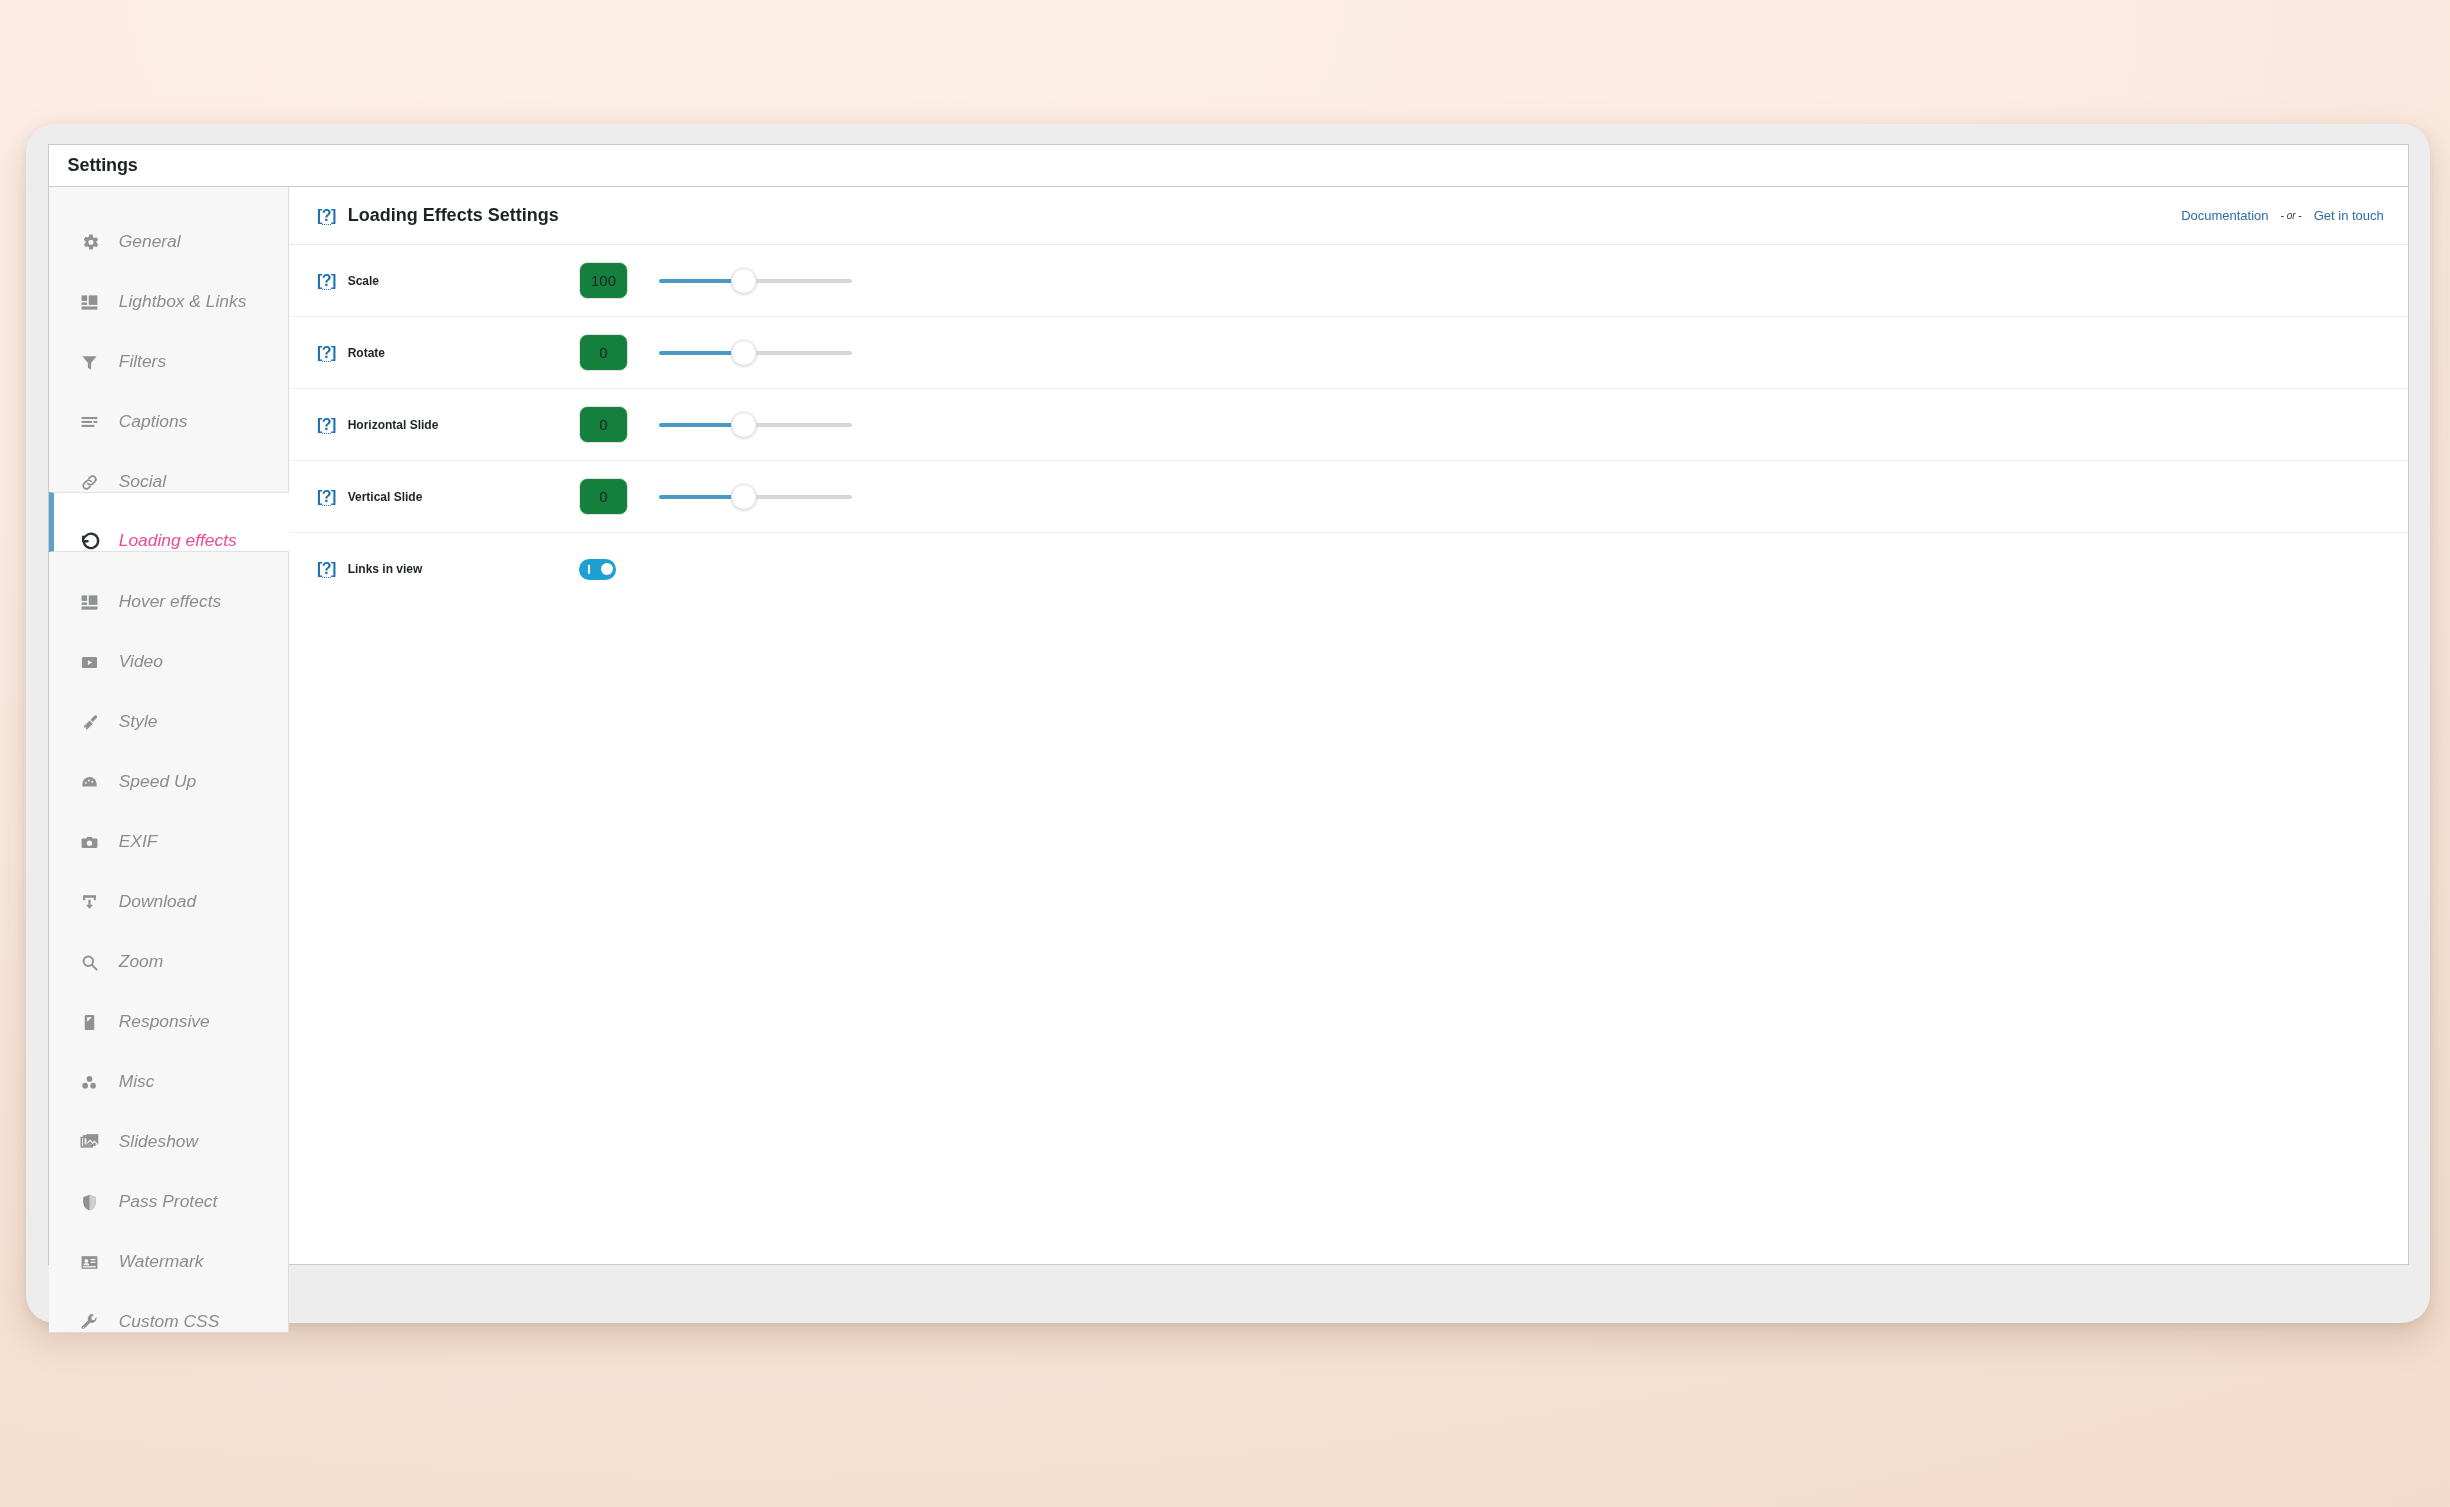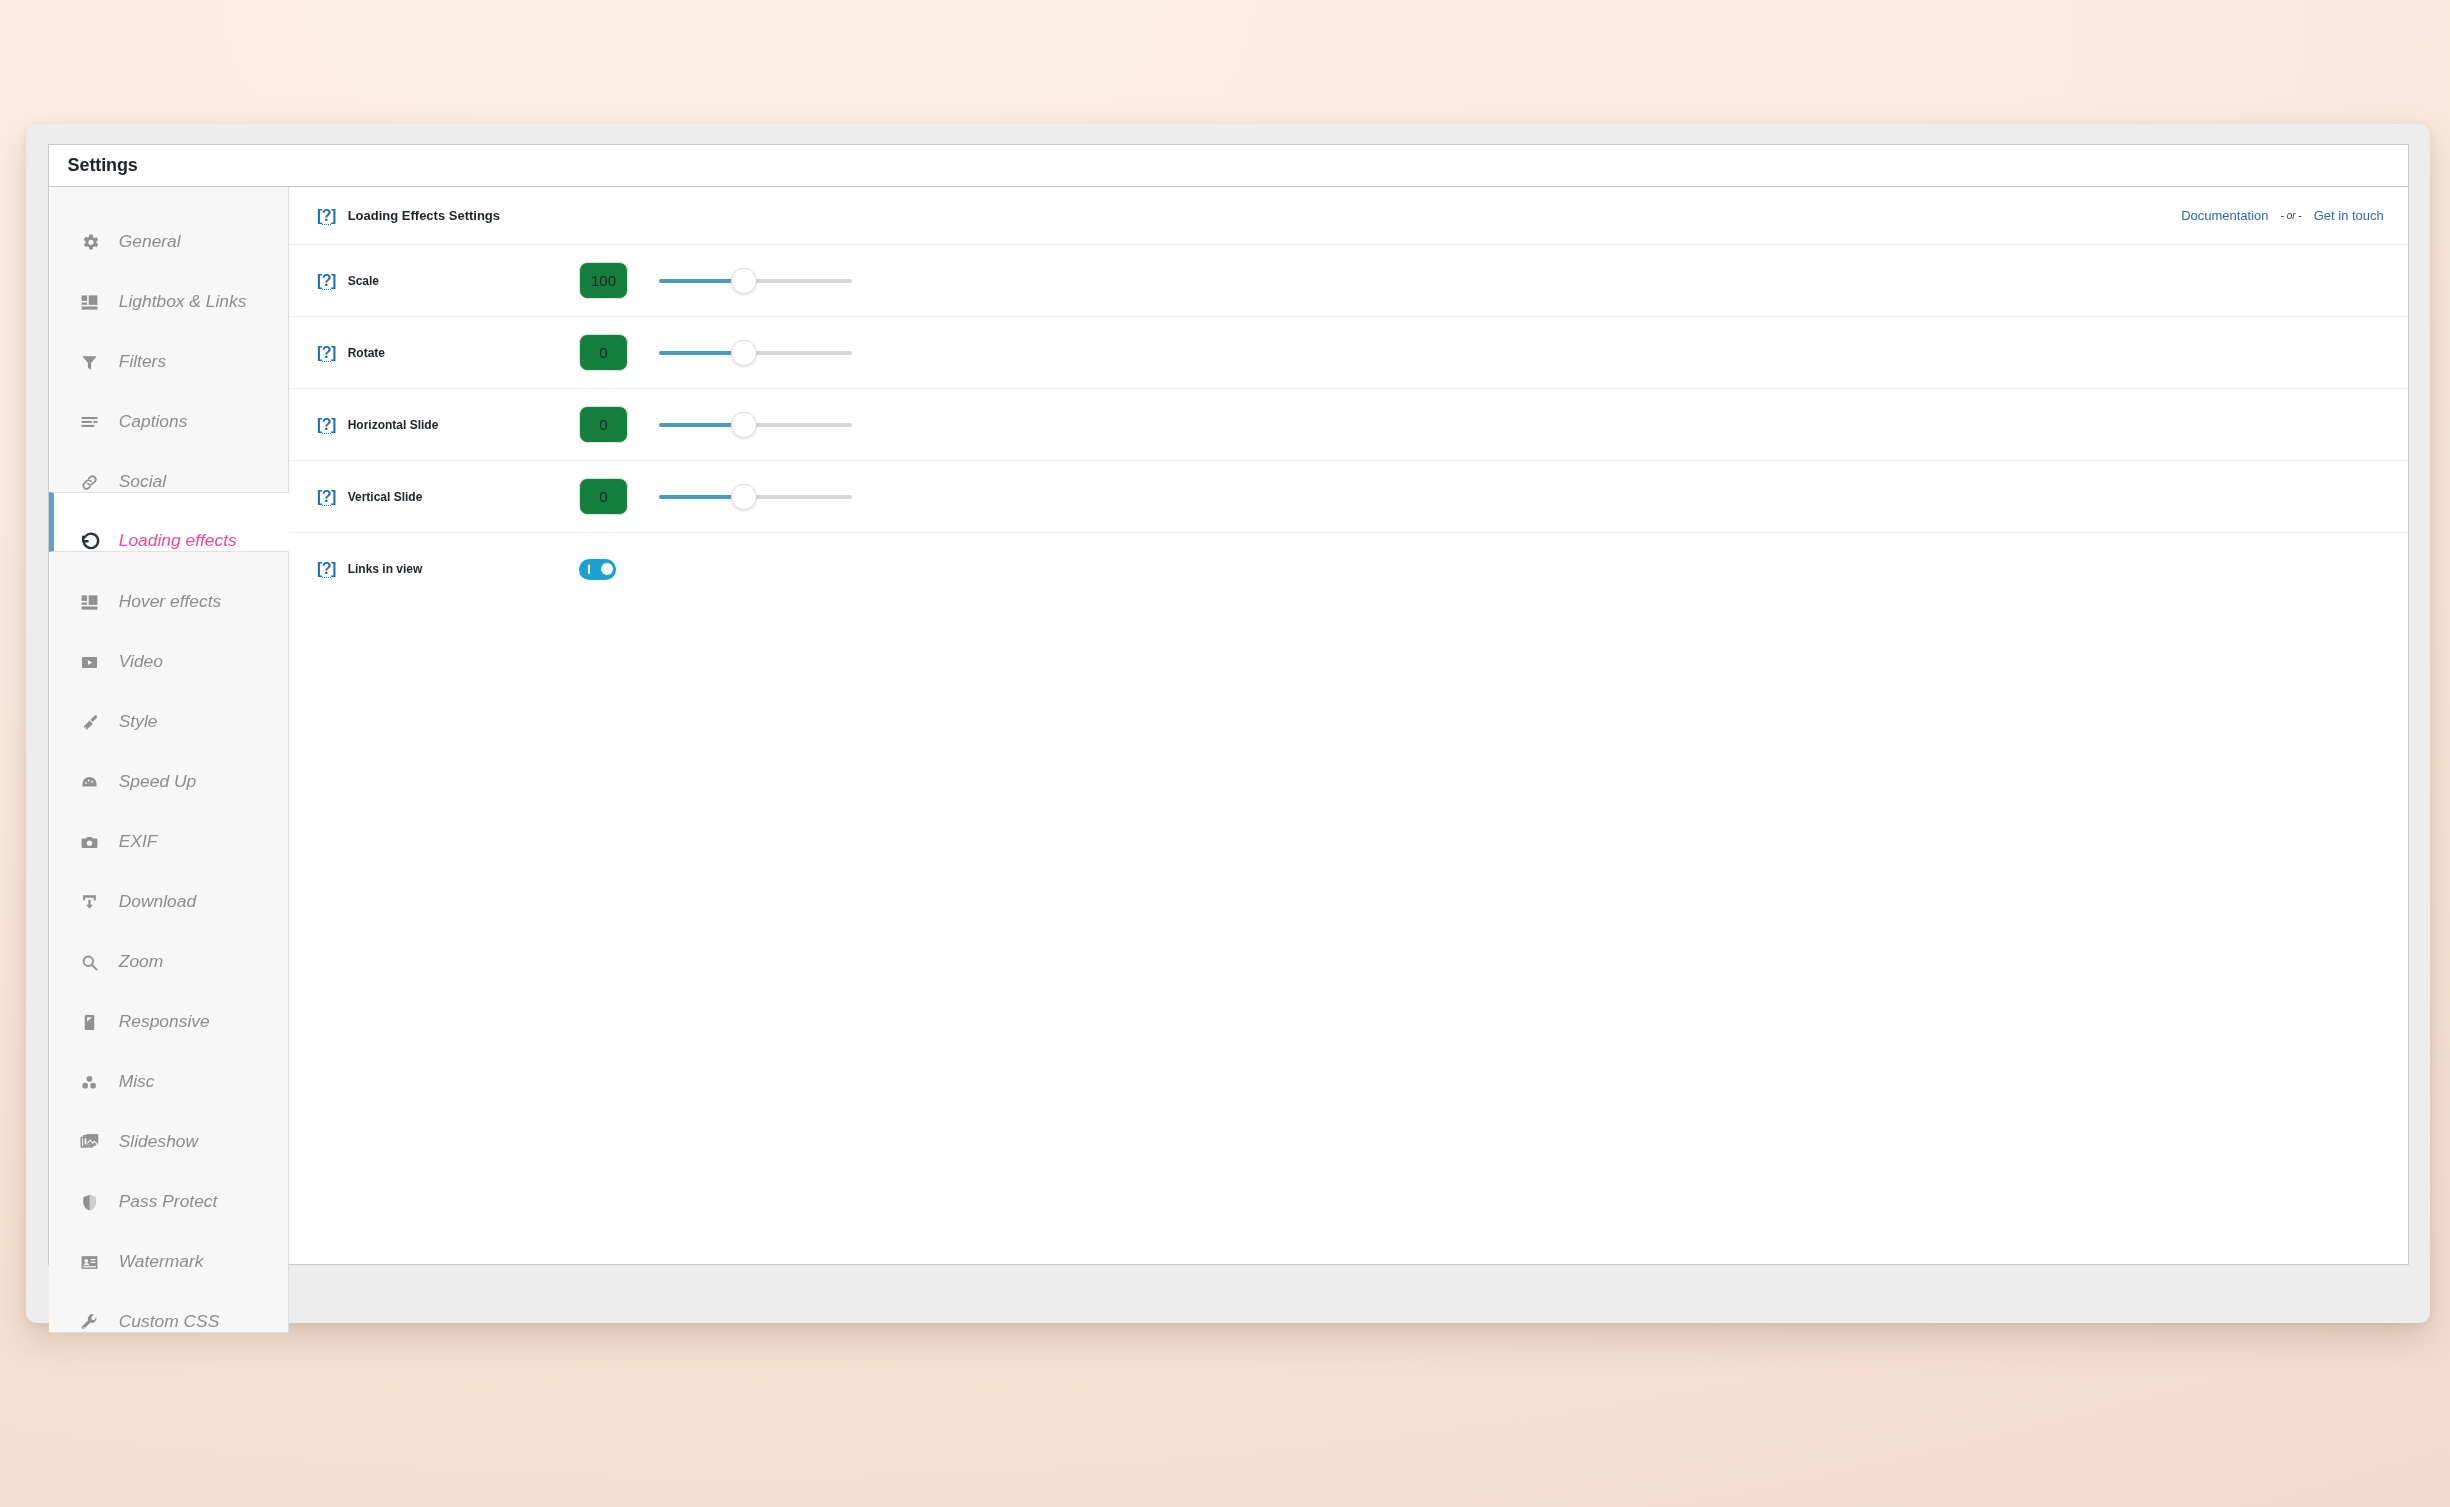--- a/index.html
+++ b/index.html
@@ -17,21 +17,21 @@
   }
 
   
   #app-window {
     position: absolute;
     left: 26.4px;
     top: 124px;
     width: 2404px;
     height: 1199px;
     background: #ededed;
-    border-radius: 10px;
+    border-radius: 28px;
     box-shadow: 0 15.6px 36px rgba(120, 85, 60, 0.22), 0 2.4px 8.4px rgba(120,85,60,0.10);
     padding: 20.4px 21.6px 58px 21.6px;
   }
 
   #settings-panel {
     width: 100%;
     height: 100%;
     background: #ffffff;
     border: 1.2px solid #c9c9c9;
     display: flex;
@@ -143,21 +143,21 @@
   }
 
   .row-label {
     margin-left: 12px;
     font-size: 12px;
     font-weight: bold;
     color: #1d2327;
     white-space: nowrap;
   }
   .row-label.title {
-    font-size: 13px;
+    font-size: 18px;
   }
 
   .header-spacer { flex: 1 1 auto; }
 
   .doc-link {
     font-size: 13px;
     color: #2c6ca6;
     cursor: pointer;
     white-space: nowrap;
   }

